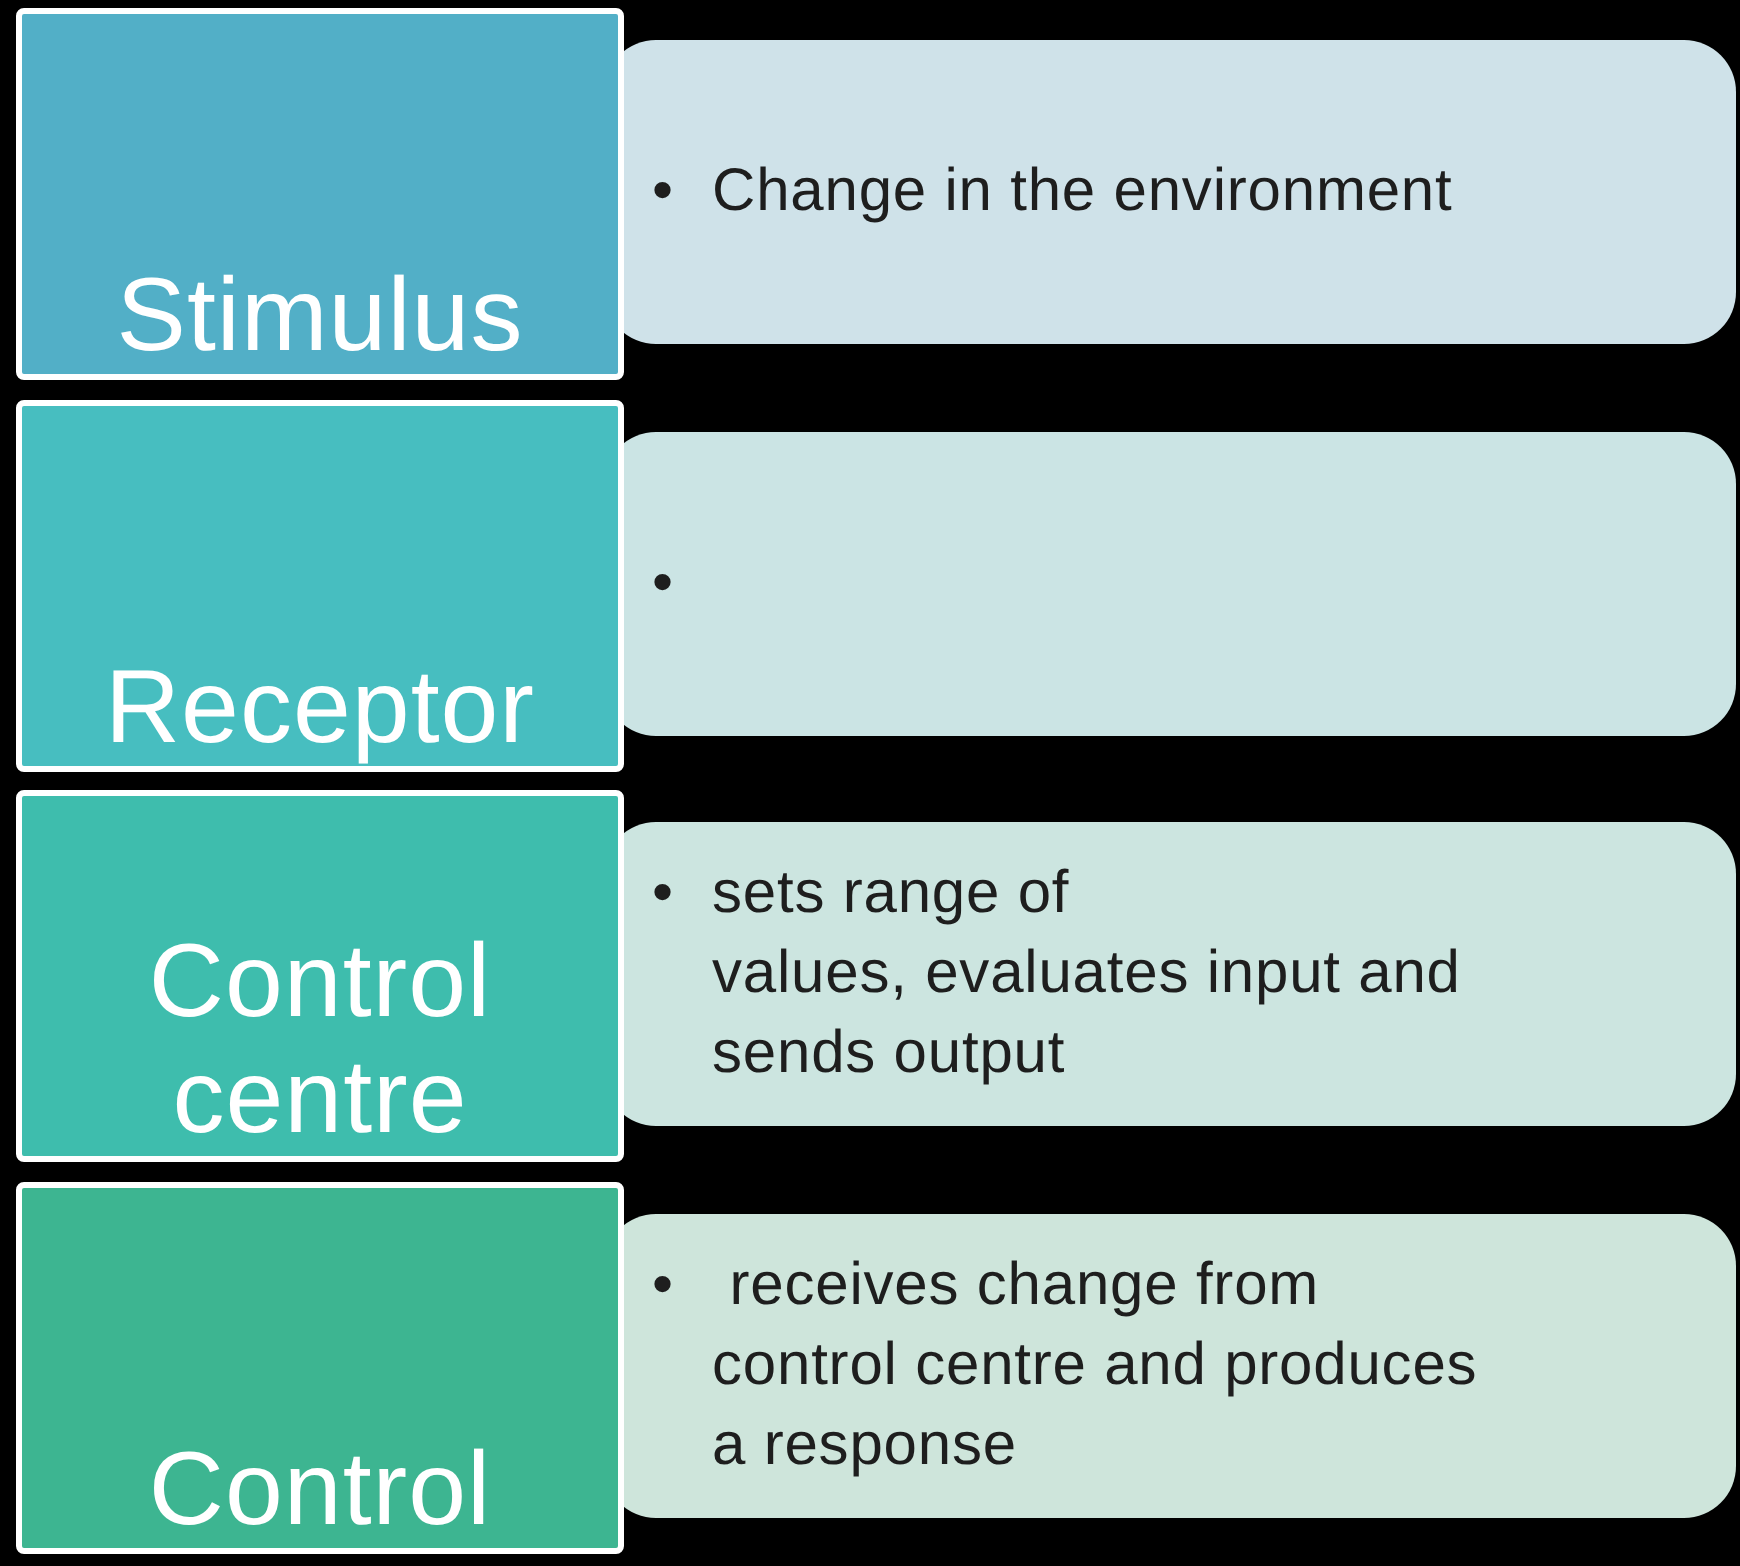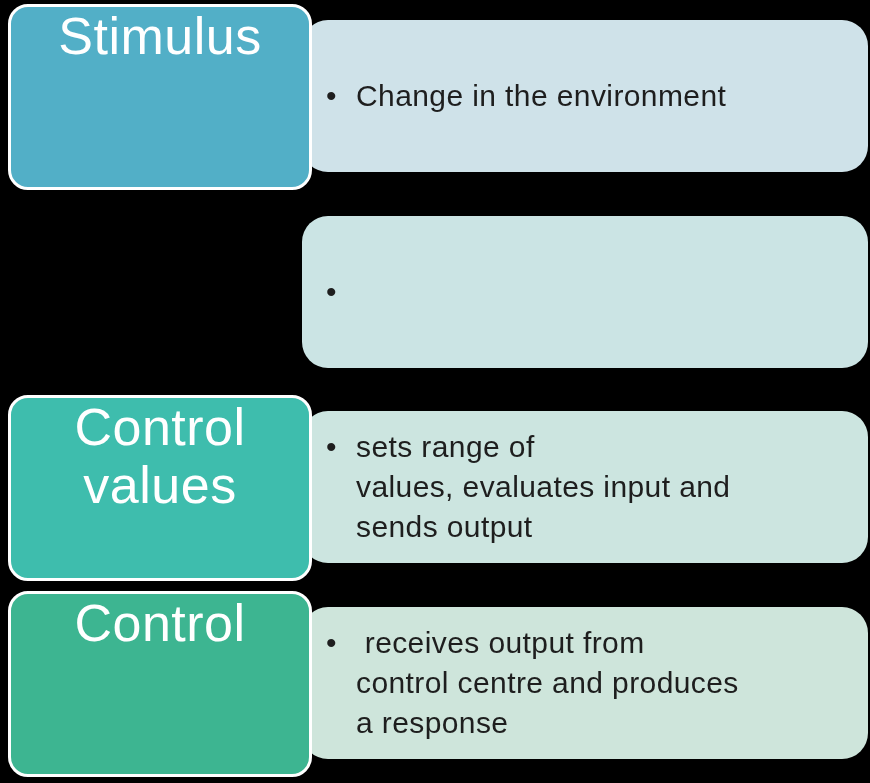--- a/index.html
+++ b/index.html
@@ -54,25 +54,25 @@
   .bullet-text {
     white-space: pre-wrap;
   }
 
   .stage-box {
     position: absolute;
     left: 8px;
     top: 4px;
     width: 304px;
     height: 186px;
-    border-radius: 20px;
+    border-radius: 4px;
     border: 3px solid #FFFFFF;
     box-sizing: border-box;
     display: flex;
-    align-items: flex-start;
+    align-items: flex-end;
     justify-content: center;
     text-align: center;
     color: #FFFFFF;
     font-size: 52px;
     line-height: 1.12;
     padding: 0 28px;
     letter-spacing: 0.5px;
   }
 </style>
 </head>
@@ -91,41 +91,44 @@
       <span>Stimulus</span>
     </div>
   </div>
 
   <div class="row row-1">
     <div class="desc-panel" style="background-color: rgb(203, 228, 228);">
       <div class="bullet-item">
         <span class="bullet-glyph">•</span>
       </div>
     </div>
+    <div class="stage-box" style="background-color: rgb(71, 190, 192);">
+      <span>Receptor</span>
+    </div>
   </div>
 
   <div class="row row-2">
     <div class="desc-panel" style="background-color: rgb(204, 229, 224);">
       <div class="bullet-item">
         <span class="bullet-glyph">•</span>
         <span class="bullet-text">sets range of
 values, evaluates input and
 sends output</span>
       </div>
     </div>
     <div class="stage-box" style="background-color: rgb(62, 189, 173);">
-      <span>Control values</span>
+      <span>Control centre</span>
     </div>
   </div>
 
   <div class="row row-3">
     <div class="desc-panel" style="background-color: rgb(206, 229, 219);">
       <div class="bullet-item">
         <span class="bullet-glyph">•</span>
-        <span class="bullet-text"> receives output from
+        <span class="bullet-text"> receives change from
 control centre and produces
 a response</span>
       </div>
     </div>
     <div class="stage-box" style="background-color: rgb(61, 181, 145);">
       <span>Control</span>
     </div>
   </div>
 
 </div>

